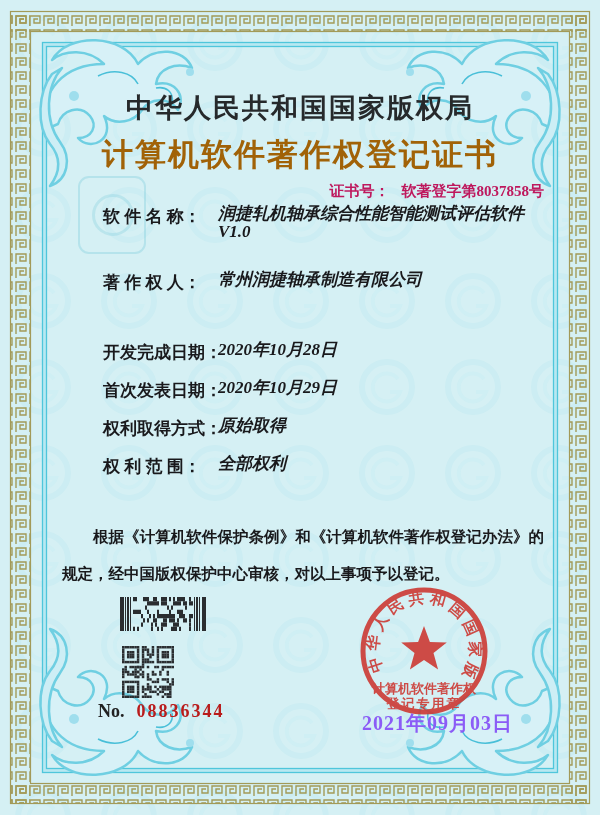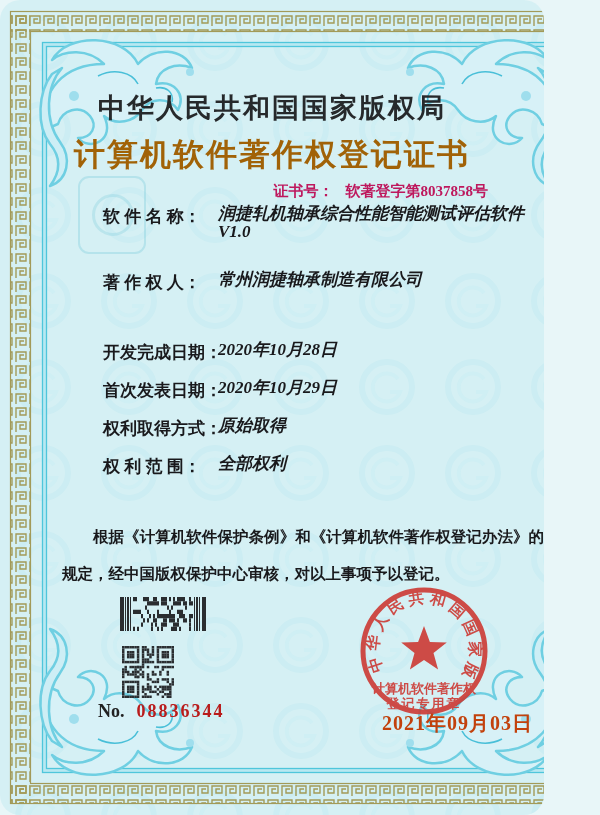--- a/index.html
+++ b/index.html
@@ -1,21 +1,20 @@
 <!DOCTYPE html>
 <html><head>
 <meta charset="utf-8">
 <style>
   html,body{margin:0;padding:0;background:#e8f6f8;}
   .page{
-    position:relative;width:544px;height:815px;overflow:hidden;
+    position:relative;width:600px;height:815px;overflow:hidden;
     background:#d5f0f4;
     font-family:"Liberation Serif","DejaVu Serif",serif;
     color:#1c1c1c;
-    border-radius:20px;
   }
   .layer{position:absolute;left:0;top:0;width:600px;height:815px;pointer-events:none;}
   
   .authority{
     position:absolute;left:0;top:90px;width:100%;text-align:center;
     font-size:27px;font-weight:bold;letter-spacing:2px;color:#26292b;
   }
   .cert-title{
     position:absolute;left:0;top:134px;width:100%;text-align:center;
     font-size:31px;font-weight:bold;letter-spacing:2px;color:#a16207;
@@ -27,21 +26,21 @@
   .row{position:absolute;left:70px;display:flex;font-size:17px;font-weight:bold;color:#19191c;}
   .row .lbl{width:115px;flex:0 0 115px;white-space:nowrap;margin-left:33px;}
   .row .val{white-space:pre-line;max-width:390px;line-height:18px;font-style:italic;}
   .statement{
     position:absolute;left:62px;top:518px;width:482px;
     font-size:15.5px;font-weight:bold;line-height:37px;
     text-indent:2em;text-align:justify;color:#19191c;
   }
   .serial{position:absolute;left:98px;top:701px;font-size:18px;font-weight:bold;color:#222;}
   .serial .num{color:#b91c1c;margin-left:12px;letter-spacing:2px;font-weight:700;margin-top:32px;}
-  .issue-date{position:absolute;left:382px;top:710px;font-size:20px;font-weight:bold;color:#c2410c;letter-spacing:1px;}
+  .issue-date{position:absolute;left:362px;top:710px;font-size:20px;font-weight:bold;color:#8b5cf6;letter-spacing:1px;}
   .emboss{
     position:absolute;left:78px;top:176px;width:64px;height:74px;
     border:2px solid rgba(130,205,222,.38);border-radius:11px;
   }
   .emboss::after{
     content:"";position:absolute;left:12px;top:16px;width:36px;height:36px;
     border:3px solid rgba(130,205,222,.32);border-radius:50%;
   }
   .barcode{position:absolute;left:120px;top:597px;}
   .qrcode{position:absolute;left:122px;top:646px;}

